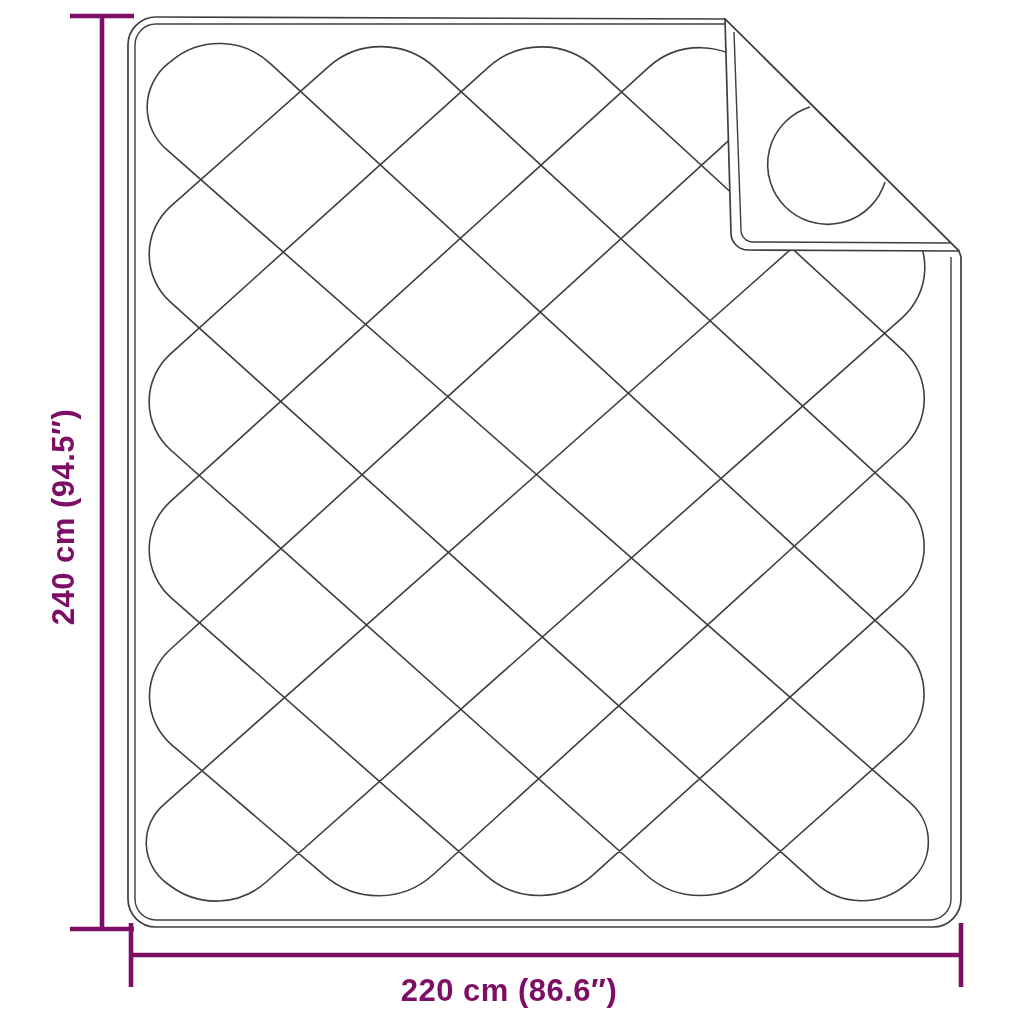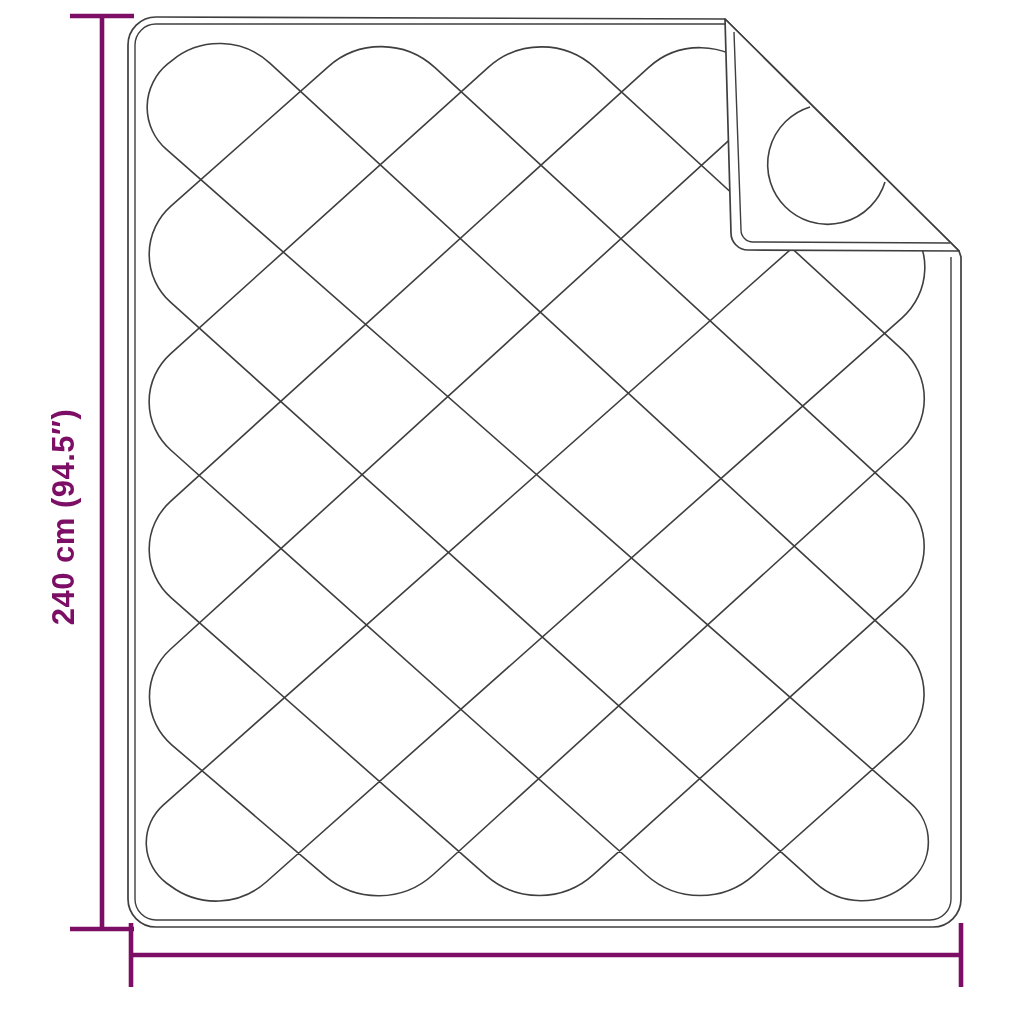--- a/index.html
+++ b/index.html
@@ -51,13 +51,14 @@
       </g>
     <g id="dim-h-group" stroke-linecap="butt">
         <line x1="131" y1="955" x2="961" y2="955" stroke="#7c0e65" stroke-width="4.6"></line>
         <line x1="131" y1="923" x2="131" y2="987" stroke="#7c0e65" stroke-width="4.6"></line>
         <line x1="961" y1="923" x2="961" y2="987" stroke="#7c0e65" stroke-width="4.6"></line>
       </g>
   </svg>
 
   <div class="dim-label" id="dim-label-height" style="color: rgb(124, 14, 101);">240 cm (94.5″)</div>
 
+  <div class="dim-label" id="dim-label-width" style="color: rgb(124, 14, 101);">220 cm (86.6″)</div>
 </div>
 
 </body></html>

